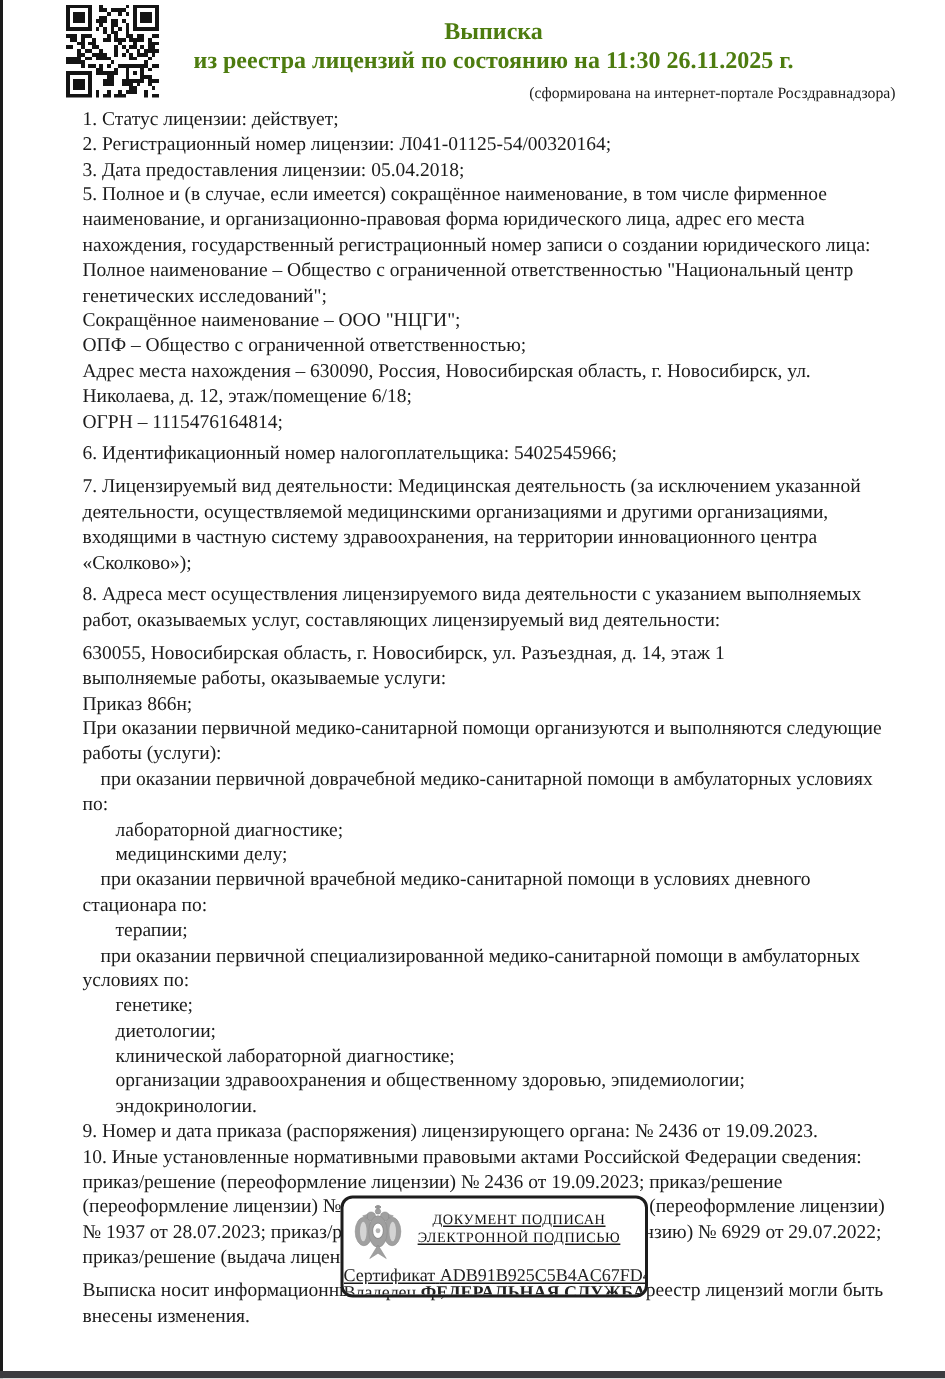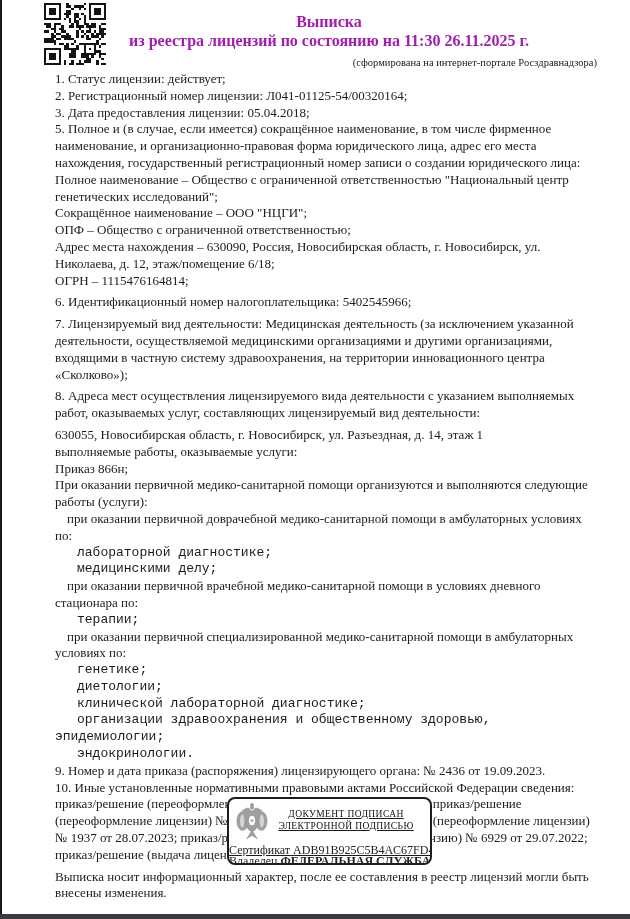--- a/index.html
+++ b/index.html
@@ -7,32 +7,32 @@
     position:relative;width:630px;height:919px;background:#ffffff;
     font-family:"Liberation Serif", serif;color:#1b1b1b;overflow:hidden;
     margin:0 auto;
   }
   .left-edge{position:absolute;left:0;top:0;width:2px;height:100%;background:#1a1a1a;}
   .bottom-bar{position:absolute;left:0;bottom:0;width:100%;height:5px;background:#3b3b3f;}
   .qr{position:absolute;left:44px;top:3px;width:62px;height:62px;}
   .qr svg{width:100%;height:100%;display:block;}
   .titles{
     position:absolute;left:40px;right:12px;top:12px;text-align:center;
-    font-weight:bold;font-size:16px;line-height:19px;color:#a21caf;
+    font-weight:bold;font-size:16px;line-height:19px;color:#4d7c0f;
   }
   .formed-note{
     position:absolute;right:33px;top:57px;font-size:10.5px;color:#202020;
   }
   .doc-body{
     position:absolute;left:55px;top:71px;width:545px;
     font-size:13px;line-height:16.8px;text-align:left;
   }
   .line{text-indent:0;}
   .line.ind1{text-indent:12px;}
-  .line.ind2{text-indent:22px;font-family:Liberation Mono, monospace;}
+  .line.ind2{text-indent:22px;}
   .line.gap{margin-top:5px;}
   .stamp{
     position:absolute;left:227px;top:797px;width:205px;height:68px;
     border:2px solid #1d1d1d;border-radius:8px;background:#fff;
     box-sizing:border-box;overflow:hidden;z-index:5;text-decoration:underline;
   }
   .stamp-top{display:flex;align-items:flex-start;padding:4px 6px 0 7px;height:38px;}
   .emblem{width:32px;height:38px;flex:none;}
   .stamp-title{
     flex:1;text-align:center;font-size:9.5px;line-height:12px;

